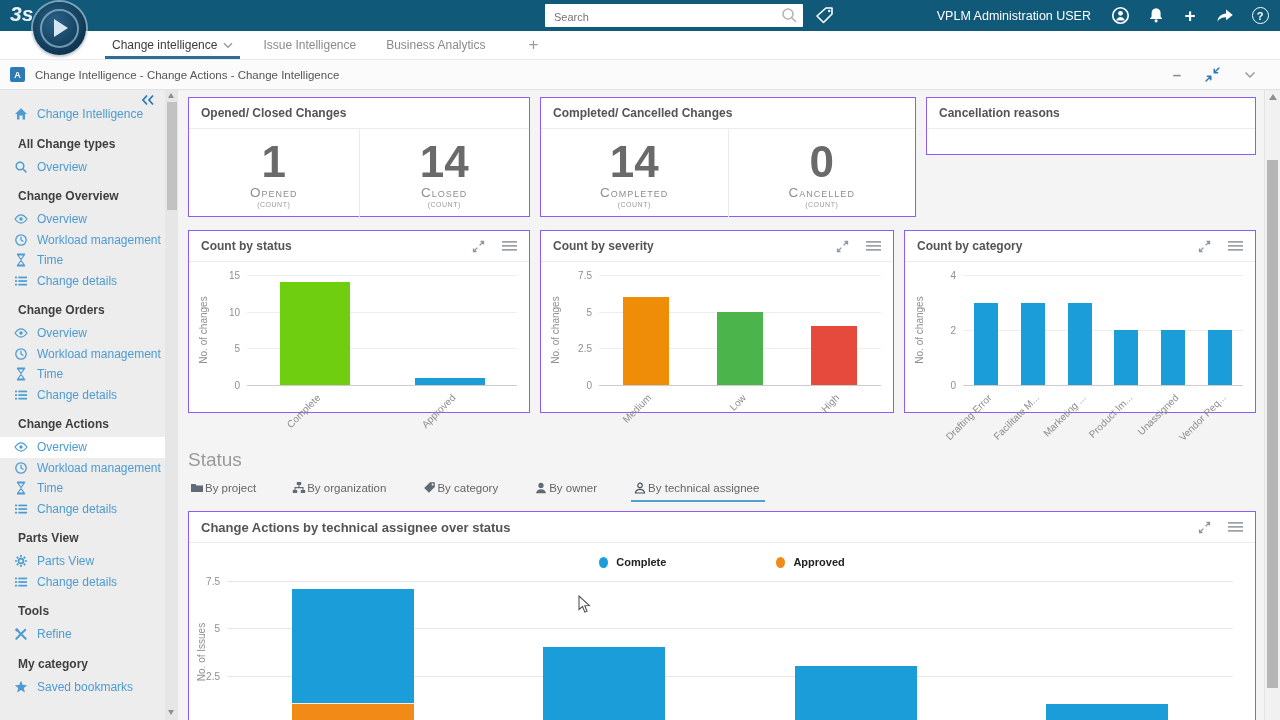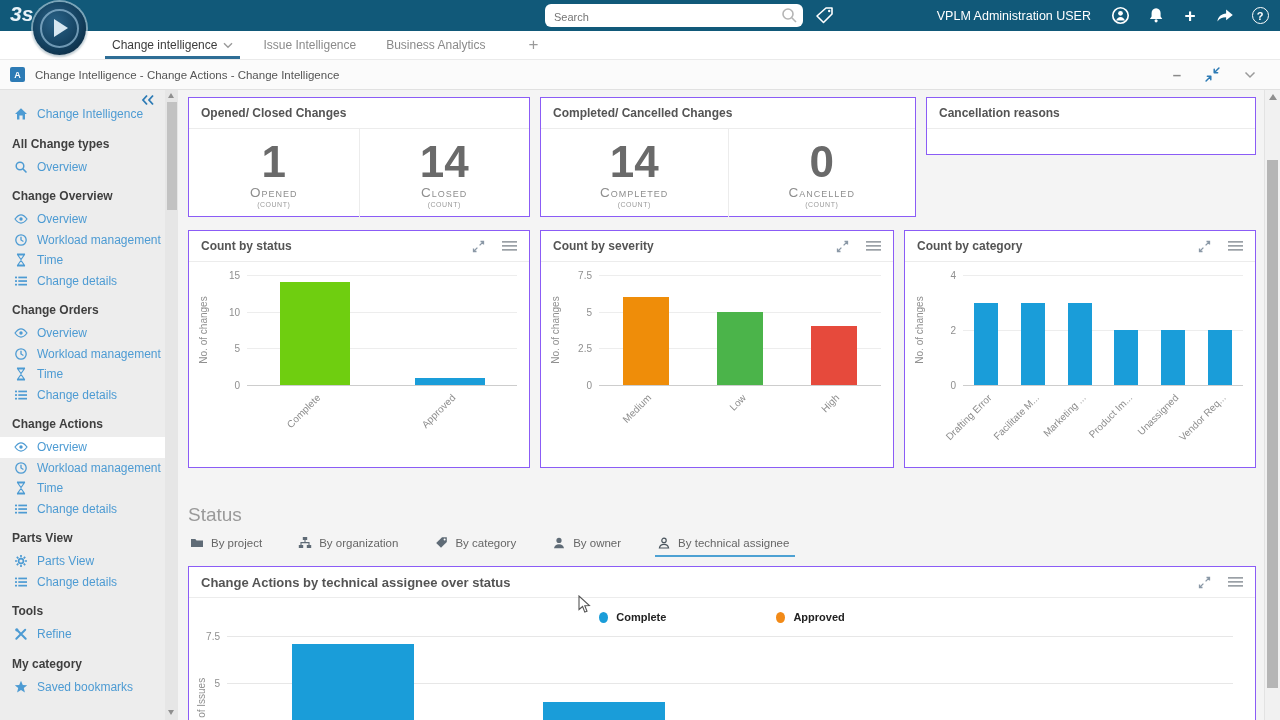--- a/index.html
+++ b/index.html
@@ -12,21 +12,21 @@
            background:radial-gradient(circle at 42% 38%,#2a6287 0%,#14415f 55%,#081f33 100%);
            box-shadow:0 0 0 2px rgba(210,230,240,.55),0 1px 3px rgba(0,0,0,.5);}
   #compass .ring{position:absolute;left:7px;top:7px;width:39px;height:39px;border-radius:50%;
            border:2px solid rgba(150,190,215,.7);box-sizing:border-box;}
   #compass .tri{position:absolute;left:21px;top:17px;width:0;height:0;border-left:14px solid #d7e7f1;
            border-top:9px solid transparent;border-bottom:9px solid transparent;}
   #brand{position:absolute;left:97px;top:7px;font-size:13.5px;letter-spacing:.2px;white-space:nowrap;}
   #brand b{font-weight:bold;}
   #brand .app{font-weight:normal;}
   #brand svg{vertical-align:-2px;margin-left:6px;}
-  #searchwrap{position:absolute;left:545px;top:4px;width:258px;height:23px;background:#fff;border-radius:6px;}
+  #searchwrap{position:absolute;left:545px;top:4px;width:258px;height:23px;background:#fff;border-radius:1px;}
   #searchwrap input{border:none;outline:none;width:225px;height:21px;margin:1px 0 0 7px;font-size:11px;
            color:#444;font-family:"Liberation Sans",sans-serif;background:transparent;}
   #searchwrap svg{position:absolute;right:5px;top:3px;}
   #tagicon{position:absolute;left:814px;top:5px;}
   #topright{position:absolute;right:10px;top:0;height:31px;display:flex;align-items:center;gap:15px;}
   #username{font-size:12.5px;margin-right:4px;white-space:nowrap;}
   .tbicon{display:flex;align-items:center;justify-content:center;width:20px;height:20px;cursor:pointer;}
   #help-circle{width:15px;height:15px;border:1.4px solid #fff;border-radius:50%;font-size:11px;font-weight:bold;
            display:flex;align-items:center;justify-content:center;}
   #plusicon{font-size:19px;font-weight:bold;line-height:19px;}
@@ -48,21 +48,21 @@
   
   #sidebar{position:absolute;left:0;top:90px;width:178px;height:630px;background:#ededed;font-size:12px;}
   #collapsebtn{position:absolute;right:24px;top:4px;cursor:pointer;}
   #sidescroll{position:absolute;right:0;top:0;width:13px;height:630px;background:#e6e6e6;}
   #sidescroll .arrow-up{position:absolute;top:3px;left:3px;width:0;height:0;border-left:3.5px solid transparent;
         border-right:3.5px solid transparent;border-bottom:5px solid #8f8f8f;}
   #sidescroll .arrow-down{position:absolute;bottom:5px;left:3px;width:0;height:0;border-left:3.5px solid transparent;
         border-right:3.5px solid transparent;border-top:5px solid #8f8f8f;}
   #sidescroll .thumb{position:absolute;top:12px;left:1.5px;width:10px;height:108px;background:#c2c2c2;}
   #sections{padding:14px 0 0 0;}
-  .sec-heading{font-weight:bold;color:#3f3f3f;height:19px;line-height:19px;margin:10px 10px 3px;padding-left:2px;}
+  .sec-heading{font-weight:bold;color:#3f3f3f;height:19px;line-height:19px;margin:10px 16px 3px;padding-left:2px;}
   .side-item{display:flex;align-items:center;gap:9px;height:20.5px;color:#4d9bd3;cursor:pointer;
         padding-left:14px;margin-right:13px;}
   .side-item.active{background:#fff;}
   .side-item .ic{width:14px;display:flex;align-items:center;justify-content:center;}
   
   #main{position:absolute;left:178px;top:90px;width:1086px;height:680px;background:#f4f4f4;
         box-sizing:border-box;padding:7px 0 0 10px;}
   .card{background:#fff;border:1px solid #8b5cf6;box-sizing:border-box;}
   .card-head{height:30px;border-bottom:1px solid #ececec;display:flex;align-items:center;
         padding:0 12px;font-size:12px;font-weight:bold;color:#545454;}
@@ -71,39 +71,39 @@
   #kpi-row{display:flex;gap:10px;}
   .kpi-body{display:flex;height:88px;}
   .kpi-half{flex:1;display:flex;flex-direction:column;align-items:center;justify-content:center;}
   .kpi-half + .kpi-half{border-left:1px solid #ececec;}
   .kpi-value{font-size:44px;font-weight:bold;color:#6a6a6a;line-height:46px;}
   .kpi-label{font-variant:small-caps;font-size:13.5px;color:#8e8e8e;letter-spacing:1px;}
   .kpi-sub{font-size:7px;color:#9b9b9b;text-transform:uppercase;letter-spacing:.5px;margin-top:1px;}
   #cancel-body{font-size:11px;color:#999;padding:7px 12px;}
   
   #charts-row{display:flex;gap:10px;margin-top:13px;}
-  .chart-card{height:238px;}
+  .chart-card{height:183px;}
   .chart-body{position:relative;margin:13px 12px 0 58px;}
   .plot{position:relative;height:110px;border-bottom:1px solid #cdcdcd;}
   .grid{position:absolute;left:0;right:0;height:1px;background:#ededed;}
   .ytick{position:absolute;right:calc(100% + 7px);font-size:10px;color:#8f8f8f;
         transform:translateY(-50%);white-space:nowrap;}
   .bars{position:absolute;left:0;right:0;top:0;bottom:0;display:flex;align-items:flex-end;}
   .bslot{flex:1;display:flex;justify-content:center;align-items:flex-end;height:100%;}
   .xlabels{display:flex;height:50px;}
   .xslot{flex:1;position:relative;}
   .xlab{position:absolute;right:50%;top:6px;transform:rotate(-45deg);transform-origin:100% 0;
         font-size:10px;color:#8d8d8d;white-space:nowrap;}
   .ylab{position:absolute;left:-44px;top:55px;transform:translate(-50%,-50%) rotate(-90deg);
         font-size:10px;color:#8f8f8f;white-space:nowrap;}
   
   #status-sec{margin-top:36px;}
   #status-title{font-size:19px;color:#9a9a9a;font-weight:normal;}
   #status-tabs{display:flex;gap:36px;margin-top:10px;padding-left:2px;}
-  .stab{display:flex;align-items:center;gap:7px;font-size:11.5px;color:#666;padding-bottom:7px;
+  .stab{display:flex;align-items:center;gap:1px;font-size:11.5px;color:#666;padding-bottom:7px;
         position:relative;cursor:pointer;}
   .stab.active::after{content:"";position:absolute;bottom:0;left:-2px;right:-6px;height:2px;background:#4da1d3;}
   
   #bottom-card{margin-top:9px;width:1068px;height:250px;}
   #bottom-card .card-head{font-size:13px;}
   #legend{height:38px;display:flex;justify-content:center;align-items:center;gap:110px;}
   .leg{display:flex;align-items:center;gap:8px;font-size:11px;font-weight:bold;color:#222;}
   .leg .dot{width:9px;height:11px;border-radius:50%;}
   #bplot{position:relative;margin:0 22px 0 38px;height:142px;}
   #bbars{position:absolute;left:0;right:0;top:0;height:142px;display:flex;align-items:flex-end;}

